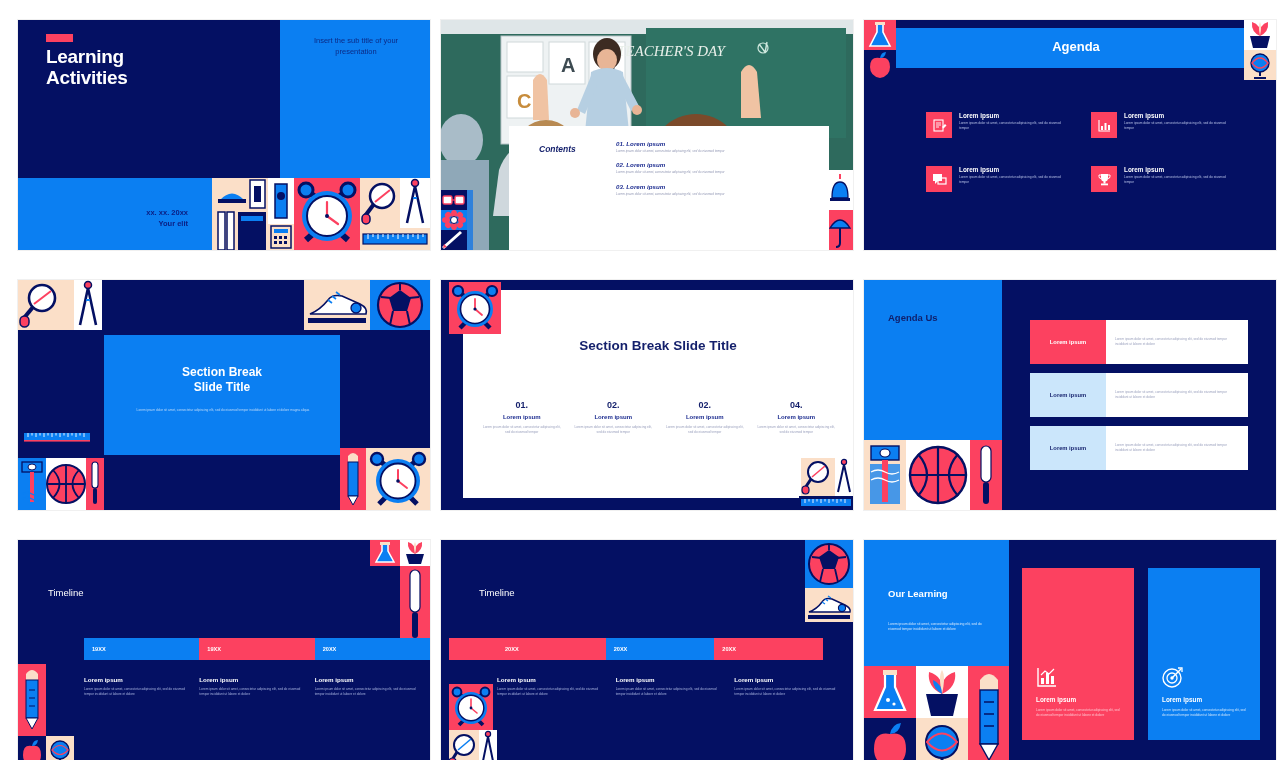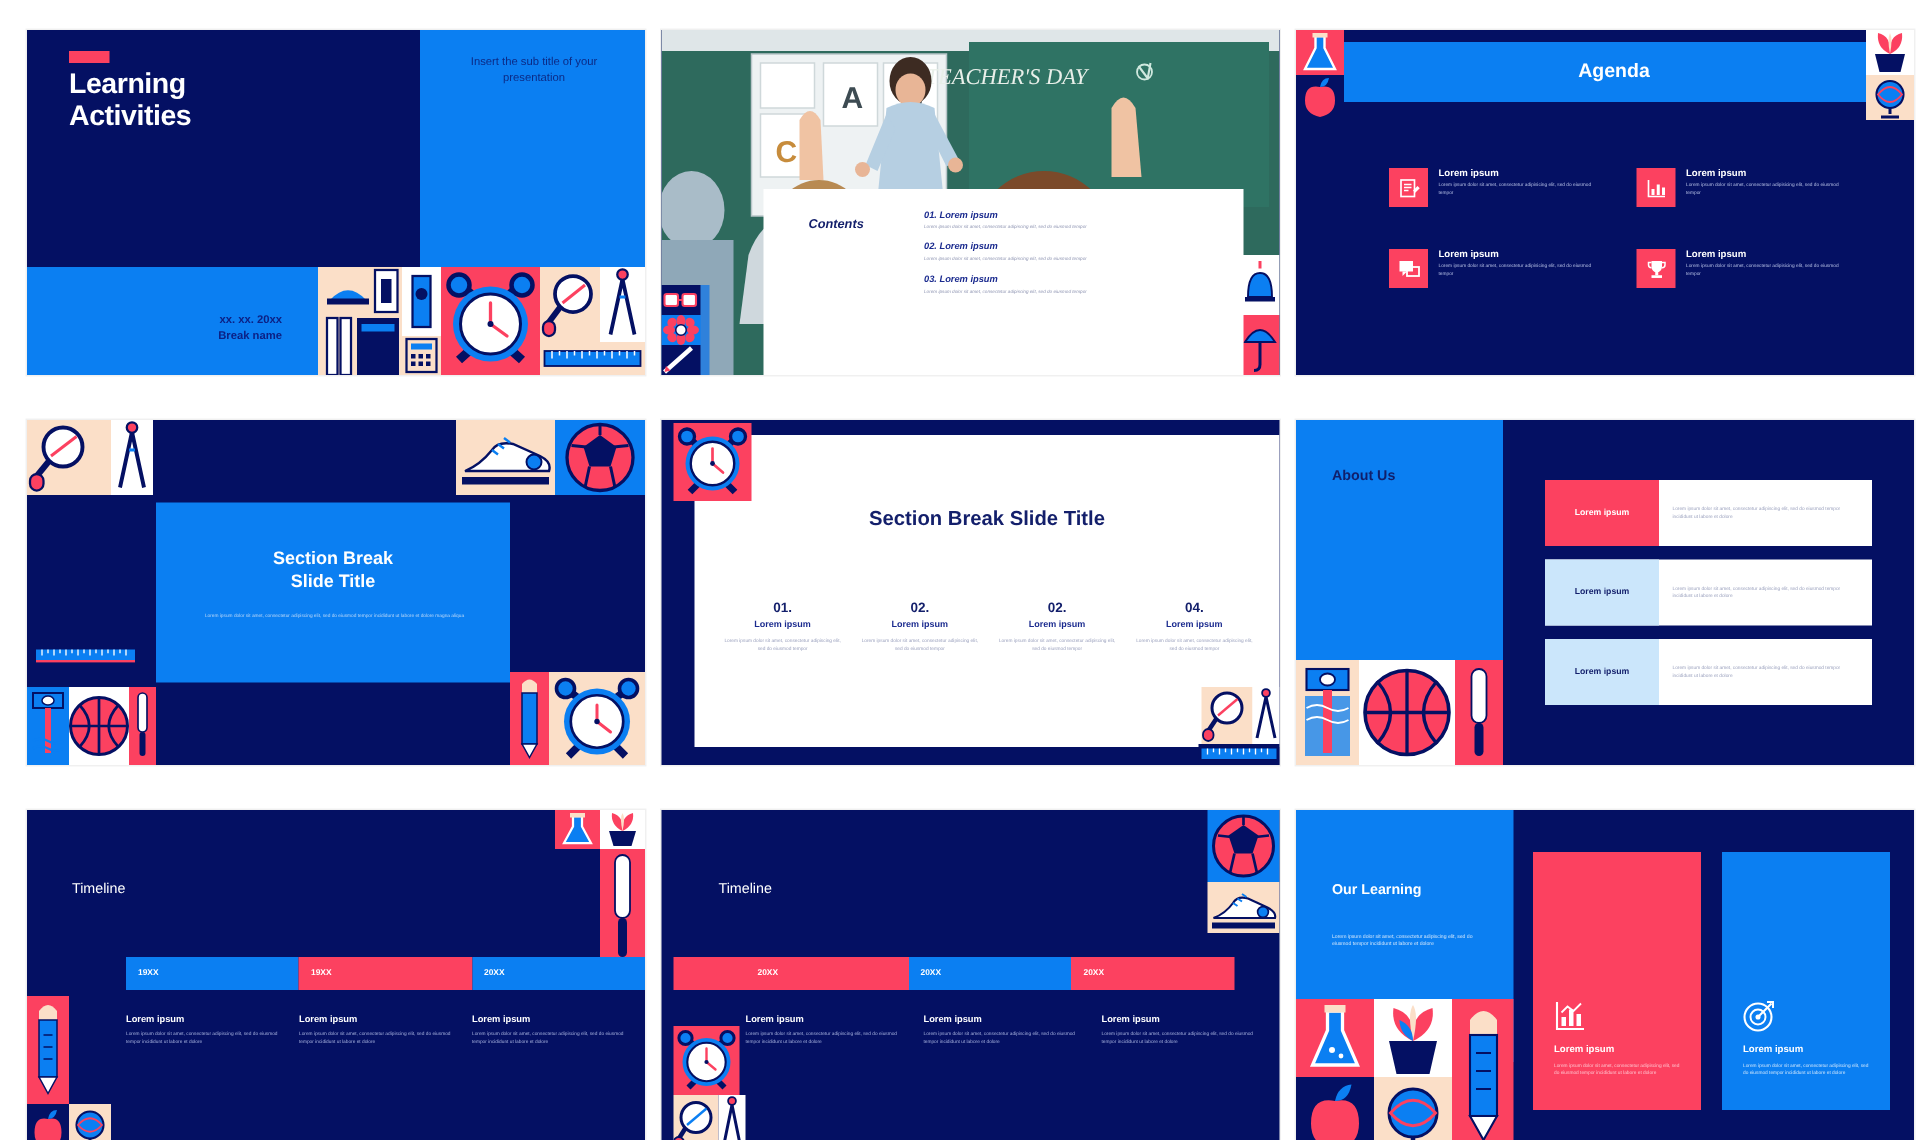--- a/index.html
+++ b/index.html
@@ -94,21 +94,21 @@
   <div class="slide">
     <div class="abs s1-navy"></div>
     <div class="abs s1-blue"></div>
     <div class="abs s1-bot"></div>
     <div class="abs s1-bar"></div>
     <div class="abs s1-title" style="white-space:pre-line">Learning
 Activities</div>
     <div class="abs s1-sub">Insert the sub title of your presentation</div>
     <div class="abs s1-foot">
       <div>xx. xx. 20xx</div>
-      <div>Break name</div>
+      <div>Your elit</div>
     </div>
 
     <div class="abs" style="left:194px;top:158px;width:218px;height:72px;">
       <div class="abs cream" style="left:0;top:0;width:56px;height:72px;">
         <svg width="56" height="72" viewBox="0 0 56 72">
           <path d="M8 22 q12-13 24 0 z" fill="#0b7ff2"></path>
             <rect x="6" y="21" width="28" height="4" fill="#041063"></rect>
           <rect x="6" y="34" width="7" height="38" fill="#fff" stroke="#041063" stroke-width="1.5"></rect>
           <rect x="15" y="34" width="7" height="38" fill="#fff" stroke="#041063" stroke-width="1.5"></rect>
           <rect x="26" y="34" width="28" height="38" fill="#041063"></rect>
@@ -514,21 +514,21 @@
         <rect x="2" y="3" width="50" height="7" fill="#0b7ff2"></rect>
         <g stroke="#fff" stroke-width=".9">
             <path d="M6 3v4M10 3v2.5M14 3v4M18 3v2.5M22 3v4M26 3v2.5M30 3v4M34 3v2.5M38 3v4M42 3v2.5M46 3v4"></path>
           </g>
       </svg>
     </div>
   </div>
 
   <div class="slide">
     <div class="abs s6-left"></div>
-    <div class="abs s6-h">About Us</div>
+    <div class="abs s6-h">Agenda Us</div>
     <div class="abs" style="left:0;top:160px;width:138px;height:70px;">
       <div class="abs cream" style="left:0;top:0;width:42px;height:70px;">
         <svg width="42" height="70" viewBox="0 0 42 70">
           <rect x="7" y="6" width="28" height="14" fill="#0b7ff2" stroke="#041063" stroke-width="1.4"></rect>
           <ellipse cx="21" cy="13" rx="5" ry="4" fill="#fff" stroke="#041063" stroke-width="1.2"></ellipse>
           <rect x="18" y="20" width="6" height="42" fill="#fc4160"></rect>
           <rect x="6" y="24" width="30" height="40" fill="#0b7ff2" opacity=".75"></rect>
           <rect x="18" y="20" width="6" height="42" fill="#fc4160"></rect>
           <path d="M7 32 q7-4 14 0 q7 4 14 0 M7 40 q7-4 14 0 q7 4 14 0" stroke="#fff" stroke-width="1.3" fill="none"></path>
         </svg>

